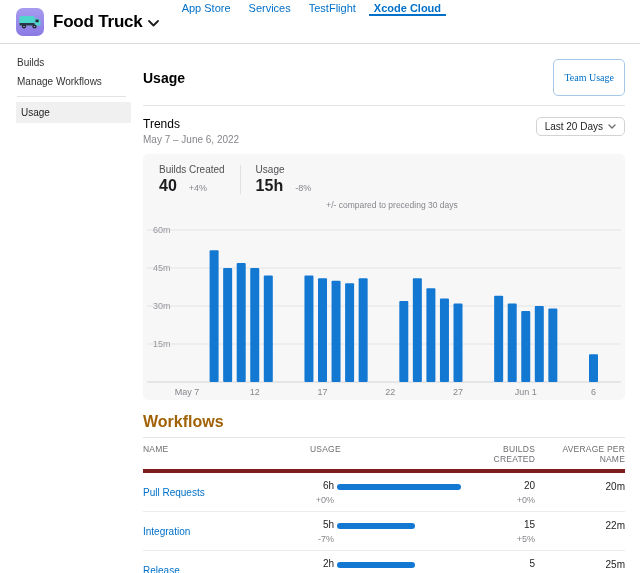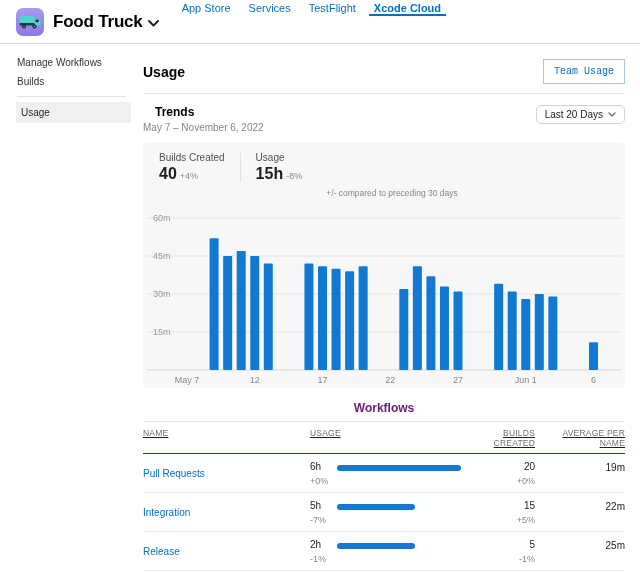--- a/index.html
+++ b/index.html
@@ -25,56 +25,56 @@
   
   .body { flex:1; display:flex; min-height:0; }
   aside { width:131px; flex:0 0 131px; padding-top:9px; }
   .side-item { font-size:10px; color:#333; padding:4px 0 4px 17px; cursor:pointer; }
   .side-divider { border:none; border-top:1px solid #e2e2e2; margin:5px 5px 5px 17px; }
   .side-item.selected { background:#f0f0f0; margin-left:16px; padding:5px 0 5px 5px; color:#1d1d1f; }
 
   main { flex:1; padding:0 15px 0 12px; min-width:0; }
   .page-head { margin-top:15px; display:flex; justify-content:space-between; align-items:center; }
   .page-head h1 { font-size:14px; font-weight:700; color:#000; }
-  .btn-team { font-family:Liberation Mono, monospace; font-size:10px; color:#0070c9; background:#fff;
-    border:1px solid #a7c9e8; border-radius:0; padding:6px 10px; cursor:pointer; }
+  .btn-team { font-family:Liberation Serif, serif; font-size:10px; color:#0070c9; background:#fff;
+    border:1px solid #a7c9e8; border-radius:5px; padding:12px 10px; cursor:pointer; }
   .main-divider { border:none; border-top:1px solid #e5e5e5; margin-top:9px; }
 
   .trends-head { margin-top:11px; display:flex; justify-content:space-between; align-items:flex-start; }
-  .trends-head h2 { font-size:12px; font-weight:700; color:#000;margin-left:12px; }
+  .trends-head h2 { font-size:12px; font-weight:400; color:#000; }
   .date-range { font-size:10px; color:#86868b; margin-top:3px; }
   .btn-period { font-family:inherit; font-size:10px; color:#1d1d1f; background:#fff;
     border:1px solid #d2d2d7; border-radius:5px; padding:3px 8px; cursor:pointer;
     display:flex; align-items:center; gap:5px; }
 
   
   .card { margin-top:9px; background:#f7f7f8; border-radius:5px; padding-top:10px; }
   .stats-row { display:flex; padding-left:16px; align-items:stretch; }
   .stat .stat-label { font-size:10px; color:#515154; }
-  .stat .stat-line { display:flex; align-items:baseline; gap:3px; margin-top:2px; }
+  .stat .stat-line { display:flex; align-items:baseline; gap:12px; margin-top:2px; }
   .stat .stat-value { font-size:16px; font-weight:700; color:#1d1d1f; }
   .stat .stat-delta { font-size:9px; color:#86868b; }
   .stat-vdiv { width:1px; background:#e1e1e3; margin:1px 15px; }
   .footnote { font-size:8.5px; color:#86868b; padding-left:16px; margin-top:5px;text-align:center; }
   #chart { display:block; }
 
   
   .workflows { margin-top:13px; }
-  .workflows h2 { font-size:12px; font-weight:700; color:#701a75;text-align:center; }
+  .workflows h2 { font-size:16px; font-weight:700; color:#a16207; }
   .wf-divider { border:none; border-top:1px solid #e5e5e5; margin-top:6px; }
   .wf-grid { display:grid; grid-template-columns:167px 24px 139px 62px 90px; }
-  .wf-header { padding:6px 0 5px 0; border-bottom:1px solid #7f1d1d;text-decoration:underline; }
+  .wf-header { padding:6px 0 5px 0; border-bottom:4px solid #7f1d1d; }
   .wf-header span { font-size:8.5px; color:#6e6e73; letter-spacing:0.2px; }
   .hdr-name { grid-column:1; }
   .hdr-usage { grid-column:2 / 4; }
   .hdr-builds { grid-column:4; text-align:right; }
   .hdr-avg { grid-column:5; text-align:right; }
   .wf-row { padding:7px 0 6px 0; border-bottom:1px solid #ececee; }
   .wf-name { grid-column:1; align-self:center; font-size:10px; color:#0070c9; cursor:pointer; }
-  .cell-usage { grid-column:2; text-align:left; }
+  .cell-usage { grid-column:2; text-align:right; }
   .cell-bar { grid-column:3; padding-left:3px; padding-top:4px; }
   .cell-builds { grid-column:4; text-align:right; }
   .cell-avg { grid-column:5; text-align:right; font-size:10px; color:#1d1d1f; padding-top:1px; }
   .val { font-size:10px; color:#1d1d1f; }
   .delta { font-size:9px; color:#86868b; margin-top:4px; }
   .usage-bar { height:6px; border-radius:3px; background:#1278d2; }
 </style>
 </head>
 <body>
 
@@ -110,37 +110,37 @@
         <a class="nav-item">App Store</a>
         <a class="nav-item">Services</a>
         <a class="nav-item">TestFlight</a>
         <a class="nav-item active">Xcode Cloud</a>
       </nav>
   </header>
 
   <div class="body">
 
     <aside id="sidebar">
+        <div class="side-item">Builds</div>
         <div class="side-item">Manage Workflows</div>
-        <div class="side-item">Builds</div>
         <hr class="side-divider">
         <div class="side-item selected">Usage</div>
       </aside>
 
     <main>
       <div class="page-head">
         <h1>Usage</h1>
         <button class="btn-team">Team Usage</button>
       </div>
       <hr class="main-divider">
 
       <div class="trends-head">
         <div>
           <h2>Trends</h2>
-          <div class="date-range">May 7 – November 6, 2022</div>
+          <div class="date-range">May 7 – June 6, 2022</div>
         </div>
         <button class="btn-period">
           <span>Last 20 Days</span>
           <svg width="8" height="5" viewBox="0 0 8 5">
             <polyline points="1,1 4,4 7,1" fill="none" stroke="#6e6e73" stroke-width="1.4" stroke-linecap="round" stroke-linejoin="round"></polyline>
           </svg>
         </button>
       </div>
 
       <section class="card">
@@ -219,21 +219,21 @@
                 <div class="val">6h</div>
                 <div class="delta">+0%</div>
               </div>
               <div class="cell-bar">
                 <div class="usage-bar" style="width: 124px;"></div>
               </div>
               <div class="cell-builds">
                 <div class="val">20</div>
                 <div class="delta">+0%</div>
               </div>
-              <div class="cell-avg">19m</div>
+              <div class="cell-avg">20m</div>
             </div>
             <div class="wf-grid wf-row">
               <a class="wf-name">Integration</a>
               <div class="cell-usage">
                 <div class="val">5h</div>
                 <div class="delta">-7%</div>
               </div>
               <div class="cell-bar">
                 <div class="usage-bar" style="width: 78px;"></div>
               </div>

